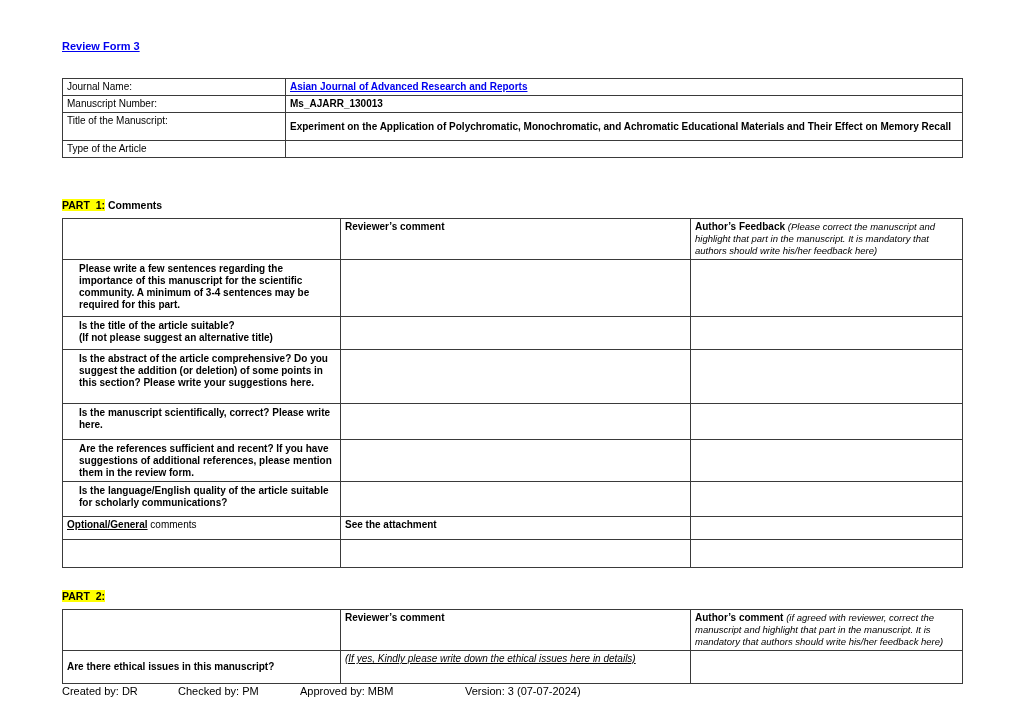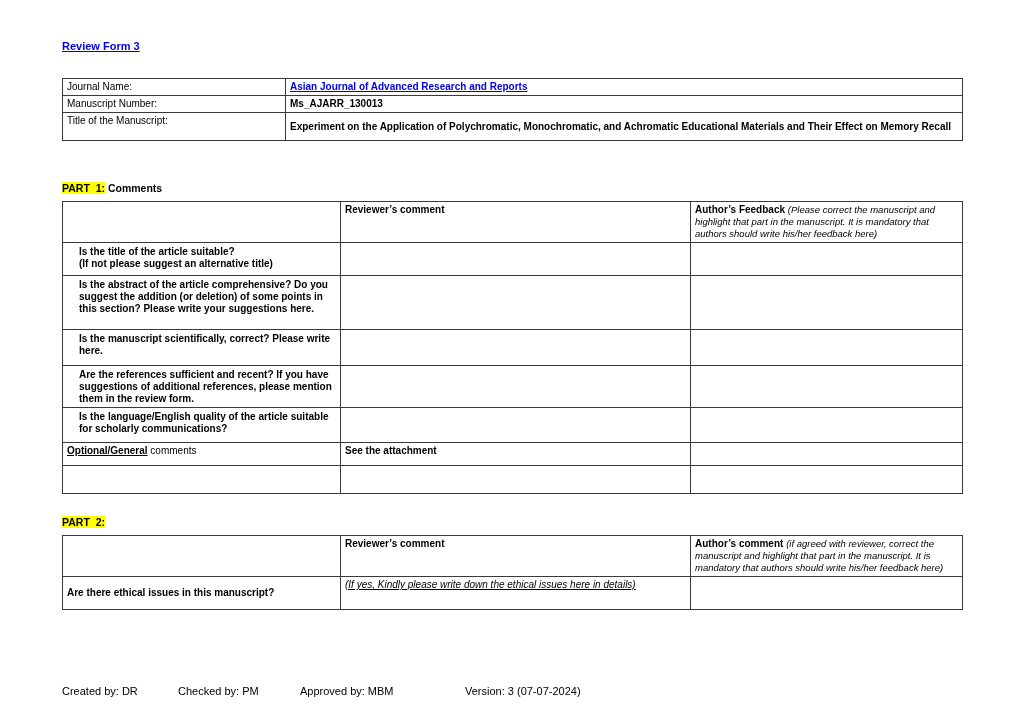--- a/index.html
+++ b/index.html
@@ -84,39 +84,48 @@
         <td><a class="link">Asian Journal of Advanced Research and Reports</a></td>
       </tr>
       <tr style="height:13px">
         <td class="lbl">Manuscript Number:</td>
         <td class="val-bold">Ms_AJARR_130013</td>
       </tr>
       <tr style="height:28px">
         <td class="lbl">Title of the Manuscript:</td>
         <td class="val-bold vmid">Experiment on the Application of Polychromatic, Monochromatic, and Achromatic Educational Materials and Their Effect on Memory Recall</td>
       </tr>
+      <tr style="height:13px">
+        <td class="lbl">Type of the Article</td>
+        <td></td>
+      </tr>
     </tbody>
       </table>
 
     <div class="part-heading">
       <span class="hl">PART  1:</span>
       <span>Comments</span>
     </div>
 
     <table class="grid">
       <colgroup>
           <col style="width:278px">
           <col style="width:350px">
           <col style="width:272px">
         </colgroup>
       <tbody>
           <tr style="height:30px">
         <td></td>
         <td class="hdr">Reviewer’s comment</td>
         <td class="hdr"><span class="bold">Author’s Feedback </span><span class="hdr-italic">(Please correct the manuscript and highlight that part in the manuscript. It is mandatory that authors should write his/her feedback here)</span></td>
+      </tr>
+      <tr style="height:57px">
+        <td class="q">Please write a few sentences regarding the importance of this manuscript for the scientific community. A minimum of 3-4 sentences may be required for this part.</td>
+        <td></td>
+        <td></td>
       </tr>
       <tr style="height:33px">
         <td class="q">Is the title of the article suitable?
 (If not please suggest an alternative title)</td>
         <td></td>
         <td></td>
       </tr>
       <tr style="height:54px">
         <td class="q">Is the abstract of the article comprehensive? Do you suggest the addition (or deletion) of some points in this section? Please write your suggestions here.</td>
         <td></td>

